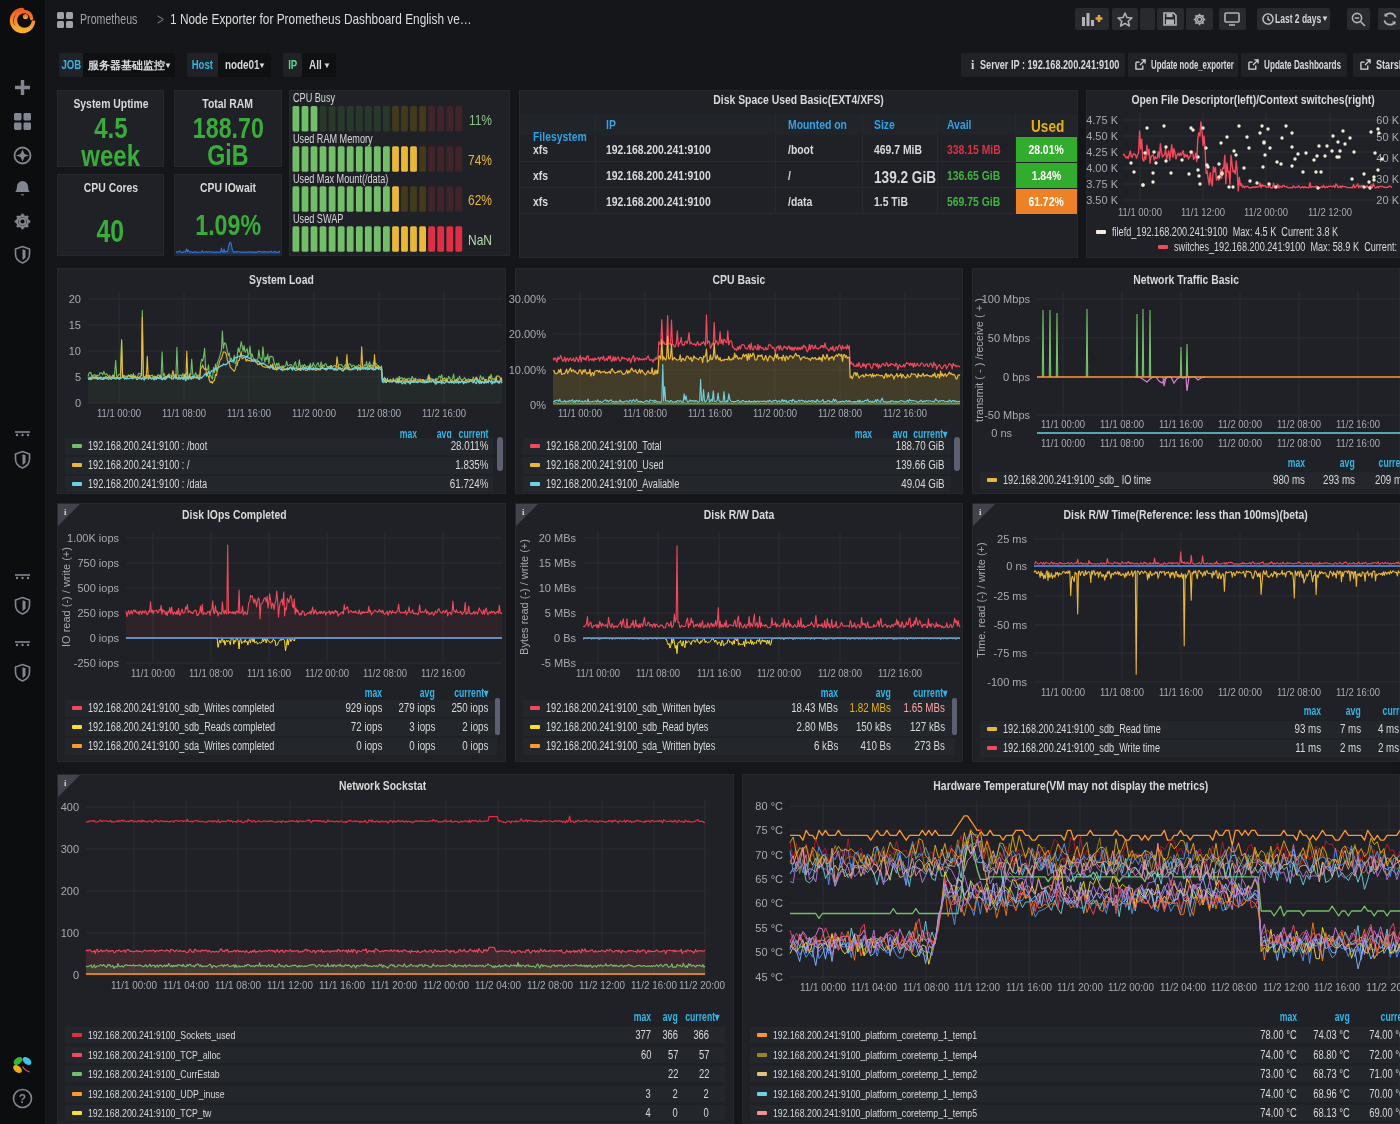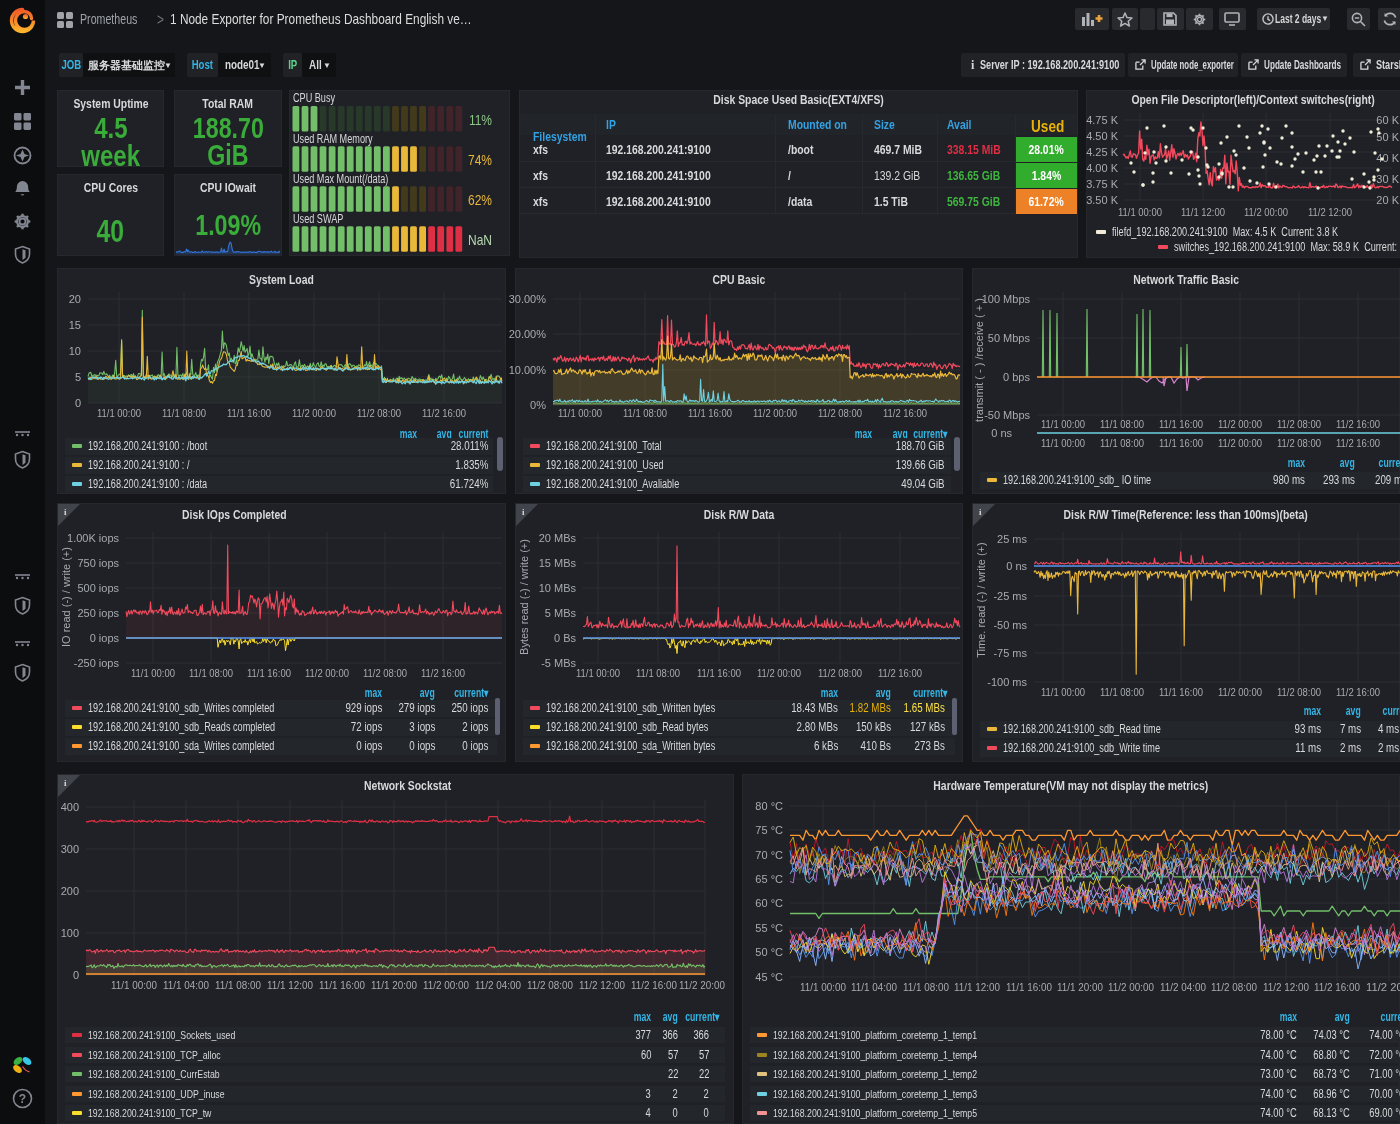--- a/index.html
+++ b/index.html
@@ -325,21 +325,21 @@
 <div class="abs" style="left:533px;top:142px;font-size:13px;font-weight:bold;color:#d8d9da"><span class="sx" style="transform:scaleX(0.8)">xfs</span></div>
 <div class="abs" style="left:606px;top:142px;font-size:13px;font-weight:bold;color:#d8d9da"><span class="sx" style="transform:scaleX(0.8)">192.168.200.241:9100</span></div>
 <div class="abs" style="left:788px;top:142px;font-size:13px;font-weight:bold;color:#d8d9da"><span class="sx" style="transform:scaleX(0.8)">/boot</span></div>
 <div class="abs" style="left:874px;top:142px;font-size:13px;font-weight:bold;color:#d8d9da"><span class="sx" style="transform:scaleX(0.8)">469.7 MiB</span></div>
 <div class="abs" style="left:947px;top:142px;font-size:13px;font-weight:bold;color:#e02f44"><span class="sx" style="transform:scaleX(0.8)">338.15 MiB</span></div>
 <div class="abs" style="left:1016px;top:137px;width:61px;height:25px;background:#32ac2d;color:#fff;font-size:13px;font-weight:bold;text-align:center;line-height:25px"><span class="sxc">28.01%</span></div>
 <div class="abs" style="left:520px;top:162px;width:557px;height:26px;border-bottom:1px solid #26292e"></div>
 <div class="abs" style="left:533px;top:168px;font-size:13px;font-weight:bold;color:#d8d9da"><span class="sx" style="transform:scaleX(0.8)">xfs</span></div>
 <div class="abs" style="left:606px;top:168px;font-size:13px;font-weight:bold;color:#d8d9da"><span class="sx" style="transform:scaleX(0.8)">192.168.200.241:9100</span></div>
 <div class="abs" style="left:788px;top:168px;font-size:13px;font-weight:bold;color:#d8d9da"><span class="sx" style="transform:scaleX(0.8)">/</span></div>
-<div class="abs" style="left:874px;top:168px;font-size:13px;font-weight:normal;color:#d8d9da"><span class="sx" style="transform:scaleX(0.8)">139.2 GiB</span></div>
+<div class="abs" style="left:874px;top:168px;font-size:17px;font-weight:bold;color:#d8d9da"><span class="sx" style="transform:scaleX(0.8)">139.2 GiB</span></div>
 <div class="abs" style="left:947px;top:168px;font-size:13px;font-weight:bold;color:#3fb53f"><span class="sx" style="transform:scaleX(0.8)">136.65 GiB</span></div>
 <div class="abs" style="left:1016px;top:163px;width:61px;height:25px;background:#32ac2d;color:#fff;font-size:13px;font-weight:bold;text-align:center;line-height:25px"><span class="sxc">1.84%</span></div>
 <div class="abs" style="left:520px;top:188px;width:557px;height:26px;border-bottom:1px solid #26292e"></div>
 <div class="abs" style="left:533px;top:194px;font-size:13px;font-weight:bold;color:#d8d9da"><span class="sx" style="transform:scaleX(0.8)">xfs</span></div>
 <div class="abs" style="left:606px;top:194px;font-size:13px;font-weight:bold;color:#d8d9da"><span class="sx" style="transform:scaleX(0.8)">192.168.200.241:9100</span></div>
 <div class="abs" style="left:788px;top:194px;font-size:13px;font-weight:bold;color:#d8d9da"><span class="sx" style="transform:scaleX(0.8)">/data</span></div>
 <div class="abs" style="left:874px;top:194px;font-size:13px;font-weight:bold;color:#d8d9da"><span class="sx" style="transform:scaleX(0.8)">1.5 TiB</span></div>
 <div class="abs" style="left:947px;top:194px;font-size:13px;font-weight:bold;color:#3fb53f"><span class="sx" style="transform:scaleX(0.8)">569.75 GiB</span></div>
 <div class="abs" style="left:1016px;top:189px;width:61px;height:25px;background:#ed8128;color:#fff;font-size:13px;font-weight:bold;text-align:center;line-height:25px"><span class="sxc">61.72%</span></div>
 <div class="abs" style="left:595px;top:114px;width:1px;height:100px;background:#26292e"></div>
@@ -694,21 +694,21 @@
     <polyline points="583.0,626.5 583.9,626.5 584.8,626.6 585.6,625.1 586.5,624.4 587.4,616.6 588.3,626.6 589.2,624.9 590.0,623.1 590.9,622.2 591.8,627.2 592.7,627.7 593.5,625.3 594.4,625.9 595.3,625.1 596.2,624.7 597.1,627.8 597.9,624.6 598.8,627.8 599.7,621.2 600.6,623.9 601.5,626.9 602.3,623.2 603.2,625.3 604.1,625.1 605.0,626.1 605.8,624.8 606.7,625.1 607.6,627.8 608.5,617.2 609.4,623.0 610.2,626.2 611.1,627.4 612.0,623.5 612.9,625.2 613.8,628.0 614.6,626.1 615.5,626.4 616.4,626.1 617.3,627.3 618.2,625.8 619.0,624.3 619.9,623.6 620.8,620.9 621.7,627.3 622.5,622.2 623.4,618.8 624.3,626.7 625.2,627.1 626.1,627.7 626.9,618.7 627.8,627.9 628.7,627.5 629.6,626.4 630.5,627.4 631.3,623.6 632.2,625.1 633.1,620.4 634.0,627.5 634.8,626.8 635.7,619.8 636.6,626.2 637.5,625.1 638.4,627.6 639.2,623.8 640.1,627.7 641.0,623.8 641.9,624.1 642.8,626.6 643.6,620.8 644.5,617.3 645.4,625.2 646.3,625.9 647.2,624.9 648.0,622.5 648.9,622.3 649.8,626.2 650.7,624.8 651.5,624.5 652.4,627.3 653.3,624.6 654.2,623.7 655.1,627.4 655.9,624.4 656.8,624.2 657.7,626.2 658.6,626.9 659.5,627.0 660.3,624.9 661.2,625.6 662.1,625.1 663.0,626.6 663.8,627.9 664.7,627.8 665.6,627.6 666.5,623.2 667.4,622.9 668.2,624.0 669.1,626.3 670.0,625.4 670.9,621.4 671.8,627.6 672.6,626.7 673.5,625.1 674.4,614.1 675.3,622.0 676.2,618.2 677.0,545.9 677.9,622.3 678.8,622.0 679.7,627.1 680.5,627.4 681.4,625.1 682.3,625.9 683.2,626.4 684.1,626.5 684.9,626.6 685.8,624.9 686.7,619.7 687.6,618.2 688.5,627.6 689.3,623.8 690.2,625.1 691.1,618.1 692.0,622.8 692.8,621.0 693.7,627.2 694.6,626.6 695.5,624.6 696.4,626.0 697.2,623.7 698.1,625.4 699.0,626.8 699.9,623.1 700.8,627.4 701.6,624.4 702.5,620.7 703.4,627.7 704.3,627.5 705.2,624.7 706.0,626.5 706.9,627.1 707.8,622.7 708.7,625.4 709.5,627.8 710.4,624.0 711.3,623.0 712.2,626.5 713.1,623.8 713.9,626.6 714.8,625.3 715.7,620.6 716.6,626.1 717.5,621.1 718.3,607.5 719.2,627.9 720.1,621.1 721.0,627.7 721.8,624.5 722.7,626.5 723.6,626.9 724.5,623.1 725.4,626.6 726.2,620.2 727.1,627.2 728.0,627.2 728.9,625.3 729.8,624.7 730.6,624.9 731.5,625.2 732.4,625.6 733.3,626.1 734.2,622.3 735.0,620.0 735.9,626.2 736.8,626.9 737.7,618.5 738.5,616.1 739.4,628.0 740.3,622.4 741.2,624.4 742.1,626.8 742.9,627.8 743.8,626.0 744.7,624.2 745.6,627.4 746.5,628.0 747.3,624.2 748.2,625.5 749.1,616.5 750.0,627.2 750.8,623.0 751.7,625.1 752.6,626.6 753.5,620.3 754.4,614.4 755.2,626.3 756.1,624.6 757.0,622.5 757.9,627.8 758.8,625.6 759.6,616.2 760.5,627.5 761.4,622.9 762.3,625.9 763.2,625.6 764.0,625.2 764.9,626.4 765.8,624.6 766.7,625.6 767.5,627.4 768.4,627.7 769.3,627.5 770.2,627.5 771.1,625.9 771.9,617.8 772.8,625.1 773.7,624.8 774.6,624.8 775.5,622.3 776.3,627.2 777.2,624.0 778.1,626.0 779.0,625.8 779.8,626.5 780.7,625.5 781.6,623.7 782.5,623.1 783.4,627.3 784.2,618.5 785.1,624.4 786.0,627.4 786.9,623.6 787.8,625.0 788.6,620.0 789.5,626.8 790.4,624.1 791.3,625.7 792.2,627.1 793.0,627.4 793.9,625.8 794.8,624.6 795.7,626.1 796.5,627.3 797.4,626.4 798.3,620.4 799.2,626.6 800.1,626.2 800.9,617.7 801.8,627.3 802.7,626.5 803.6,624.4 804.5,627.5 805.3,626.7 806.2,626.6 807.1,625.9 808.0,624.8 808.8,625.8 809.7,625.2 810.6,624.1 811.5,622.0 812.4,624.4 813.2,625.4 814.1,627.2 815.0,624.3 815.9,615.6 816.8,624.5 817.6,627.5 818.5,624.3 819.4,625.6 820.3,625.1 821.2,626.1 822.0,623.4 822.9,627.3 823.8,627.3 824.7,620.6 825.5,627.2 826.4,627.7 827.3,618.6 828.2,626.0 829.1,624.0 829.9,628.0 830.8,627.0 831.7,619.6 832.6,627.4 833.5,627.2 834.3,625.0 835.2,626.5 836.1,621.3 837.0,626.9 837.8,628.0 838.7,627.0 839.6,626.8 840.5,625.4 841.4,622.3 842.2,624.1 843.1,626.3 844.0,626.2 844.9,625.7 845.8,625.9 846.6,626.3 847.5,625.6 848.4,625.7 849.3,627.2 850.2,620.6 851.0,622.2 851.9,627.6 852.8,625.5 853.7,626.3 854.5,622.7 855.4,627.0 856.3,627.8 857.2,625.8 858.1,624.4 858.9,625.0 859.8,627.8 860.7,627.5 861.6,617.6 862.5,625.1 863.3,623.2 864.2,625.1 865.1,623.4 866.0,627.8 866.8,626.5 867.7,621.9 868.6,627.4 869.5,627.3 870.4,627.4 871.2,627.0 872.1,627.0 873.0,627.0 873.9,624.4 874.8,626.7 875.6,626.4 876.5,625.7 877.4,623.1 878.3,620.8 879.2,627.0 880.0,622.7 880.9,618.3 881.8,626.3 882.7,627.1 883.5,625.2 884.4,625.0 885.3,624.0 886.2,625.4 887.1,627.5 887.9,625.5 888.8,625.5 889.7,626.3 890.6,627.6 891.5,624.7 892.3,624.7 893.2,626.8 894.1,624.3 895.0,623.9 895.8,624.8 896.7,619.4 897.6,624.6 898.5,621.5 899.4,626.9 900.2,625.0 901.1,627.3 902.0,621.7 902.9,624.2 903.8,628.0 904.6,626.0 905.5,626.5 906.4,621.8 907.3,624.7 908.2,624.7 909.0,619.2 909.9,618.0 910.8,627.4 911.7,625.5 912.5,624.4 913.4,626.1 914.3,620.9 915.2,624.5 916.1,617.3 916.9,620.2 917.8,625.4 918.7,623.7 919.6,620.6 920.5,622.3 921.3,625.2 922.2,627.5 923.1,624.2 924.0,625.7 924.8,624.4 925.7,624.3 926.6,627.3 927.5,627.8 928.4,618.7 929.2,626.1 930.1,624.0 931.0,627.2 931.9,623.7 932.8,624.1 933.6,624.6 934.5,627.1 935.4,627.2 936.3,622.6 937.2,626.7 938.0,624.4 938.9,626.6 939.8,625.0 940.7,625.7 941.5,627.5 942.4,626.1 943.3,627.6 944.2,627.6 945.1,626.7 945.9,626.9 946.8,622.9 947.7,627.4 948.6,627.6 949.5,626.7 950.3,624.2 951.2,625.2 952.1,627.8 953.0,626.5 953.8,623.7 954.7,618.2 955.6,622.6 956.5,620.8 957.4,625.9 958.2,620.6 959.1,625.6 960.0,627.1" fill="none" stroke="#f2495c" stroke-width="1.1" stroke-opacity="1.0" stroke-linejoin="round"></polyline>
     <polyline points="583.0,638.5 583.9,639.1 584.8,638.0 585.6,638.6 586.5,638.2 587.4,638.1 588.3,638.5 589.2,638.3 590.0,638.4 590.9,638.4 591.8,639.1 592.7,638.5 593.5,638.2 594.4,638.7 595.3,638.6 596.2,638.2 597.1,638.8 597.9,638.3 598.8,639.0 599.7,639.1 600.6,638.7 601.5,638.7 602.3,638.5 603.2,638.3 604.1,638.6 605.0,638.2 605.8,638.1 606.7,638.5 607.6,638.2 608.5,638.5 609.4,639.1 610.2,638.2 611.1,638.8 612.0,638.5 612.9,639.3 613.8,638.3 614.6,638.8 615.5,638.7 616.4,638.4 617.3,638.6 618.2,638.0 619.0,638.4 619.9,638.7 620.8,638.5 621.7,638.9 622.5,638.4 623.4,638.8 624.3,638.3 625.2,638.6 626.1,639.2 626.9,638.2 627.8,638.7 628.7,638.6 629.6,638.8 630.5,638.0 631.3,638.2 632.2,638.3 633.1,638.5 634.0,638.1 634.8,638.5 635.7,638.8 636.6,638.3 637.5,638.4 638.4,638.7 639.2,639.2 640.1,638.0 641.0,638.6 641.9,638.8 642.8,638.9 643.6,639.0 644.5,639.1 645.4,638.0 646.3,638.7 647.2,638.9 648.0,638.5 648.9,638.9 649.8,638.1 650.7,638.3 651.5,638.0 652.4,638.8 653.3,638.7 654.2,638.1 655.1,638.2 655.9,638.3 656.8,639.2 657.7,638.1 658.6,638.6 659.5,638.4 660.3,638.7 661.2,638.2 662.1,638.5 663.0,638.3 663.8,638.3 664.7,638.3 665.6,639.5 666.5,639.5 667.4,642.7 668.2,644.9 669.1,643.5 670.0,648.1 670.9,645.7 671.8,638.7 672.6,643.4 673.5,638.7 674.4,642.3 675.3,648.3 676.2,645.2 677.0,653.5 677.9,642.9 678.8,642.2 679.7,642.1 680.5,640.5 681.4,645.0 682.3,646.2 683.2,640.8 684.1,645.7 684.9,647.7 685.8,640.5 686.7,643.2 687.6,641.7 688.5,641.1 689.3,641.7 690.2,642.5 691.1,644.7 692.0,640.9 692.8,641.1 693.7,639.7 694.6,641.9 695.5,642.2 696.4,639.5 697.2,638.6 698.1,642.3 699.0,642.2 699.9,643.9 700.8,640.8 701.6,642.3 702.5,640.0 703.4,639.1 704.3,638.5 705.2,642.6 706.0,640.9 706.9,642.4 707.8,642.9 708.7,642.1 709.5,642.3 710.4,641.3 711.3,640.1 712.2,638.8 713.1,639.0 713.9,640.0 714.8,642.3 715.7,640.1 716.6,641.2 717.5,644.5 718.3,642.4 719.2,641.9 720.1,643.0 721.0,646.0 721.8,640.2 722.7,641.0 723.6,645.8 724.5,645.1 725.4,643.9 726.2,642.9 727.1,643.4 728.0,639.3 728.9,640.1 729.8,642.6 730.6,641.5 731.5,642.0 732.4,644.9 733.3,640.7 734.2,644.1 735.0,639.1 735.9,638.9 736.8,641.0 737.7,638.5 738.5,645.2 739.4,643.1 740.3,644.9 741.2,644.6 742.1,643.9 742.9,644.8 743.8,641.3 744.7,646.5 745.6,638.9 746.5,643.7 747.3,642.4 748.2,641.6 749.1,643.7 750.0,643.3 750.8,639.6 751.7,644.4 752.6,641.3 753.5,644.7 754.4,642.5 755.2,642.5 756.1,643.6 757.0,640.1 757.9,640.1 758.8,641.8 759.6,638.7 760.5,644.3 761.4,641.6 762.3,639.6 763.2,641.8 764.0,640.1 764.9,642.0 765.8,640.5 766.7,644.2 767.5,640.0 768.4,643.5 769.3,640.3 770.2,645.3 771.1,643.7 771.9,639.0 772.8,638.4 773.7,638.7 774.6,638.6 775.5,638.5 776.3,638.2 777.2,638.7 778.1,638.6 779.0,638.2 779.8,638.0 780.7,639.1 781.6,638.6 782.5,638.1 783.4,639.4 784.2,639.2 785.1,638.7 786.0,638.3 786.9,638.7 787.8,638.2 788.6,638.8 789.5,638.3 790.4,638.1 791.3,638.4 792.2,638.5 793.0,639.6 793.9,638.3 794.8,638.7 795.7,638.8 796.5,638.1 797.4,638.6 798.3,638.4 799.2,638.6 800.1,638.6 800.9,639.0 801.8,638.3 802.7,639.0 803.6,638.0 804.5,638.8 805.3,638.1 806.2,638.2 807.1,638.8 808.0,638.2 808.8,638.7 809.7,638.5 810.6,639.3 811.5,638.1 812.4,638.4 813.2,638.6 814.1,639.2 815.0,638.6 815.9,638.4 816.8,638.1 817.6,638.4 818.5,638.2 819.4,638.3 820.3,638.5 821.2,638.2 822.0,638.2 822.9,639.0 823.8,639.0 824.7,638.3 825.5,639.4 826.4,638.9 827.3,638.8 828.2,638.7 829.1,638.7 829.9,638.7 830.8,638.2 831.7,638.1 832.6,638.9 833.5,638.6 834.3,639.3 835.2,638.2 836.1,638.8 837.0,638.1 837.8,638.1 838.7,638.1 839.6,639.1 840.5,638.2 841.4,638.3 842.2,638.1 843.1,638.9 844.0,638.2 844.9,638.2 845.8,638.2 846.6,638.6 847.5,639.2 848.4,638.2 849.3,638.9 850.2,638.8 851.0,639.0 851.9,638.4 852.8,638.2 853.7,638.5 854.5,638.9 855.4,638.8 856.3,638.2 857.2,638.2 858.1,638.6 858.9,639.1 859.8,638.5 860.7,638.9 861.6,638.4 862.5,638.8 863.3,638.4 864.2,638.7 865.1,638.3 866.0,638.9 866.8,639.0 867.7,638.6 868.6,638.2 869.5,638.8 870.4,638.8 871.2,638.9 872.1,638.7 873.0,639.0 873.9,638.1 874.8,638.8 875.6,638.5 876.5,638.9 877.4,638.5 878.3,638.5 879.2,638.3 880.0,638.5 880.9,638.8 881.8,638.7 882.7,638.2 883.5,638.4 884.4,638.7 885.3,638.0 886.2,638.8 887.1,639.0 887.9,638.0 888.8,638.2 889.7,638.6 890.6,638.0 891.5,638.4 892.3,638.6 893.2,639.2 894.1,638.7 895.0,639.1 895.8,638.6 896.7,638.9 897.6,638.8 898.5,638.5 899.4,638.7 900.2,638.6 901.1,638.9 902.0,638.3 902.9,638.5 903.8,638.2 904.6,639.1 905.5,638.7 906.4,638.2 907.3,639.4 908.2,638.6 909.0,638.7 909.9,638.4 910.8,638.2 911.7,638.3 912.5,638.8 913.4,638.1 914.3,639.0 915.2,638.3 916.1,638.9 916.9,638.3 917.8,638.2 918.7,638.5 919.6,638.5 920.5,638.5 921.3,638.3 922.2,639.2 923.1,638.0 924.0,638.1 924.8,638.8 925.7,638.5 926.6,638.1 927.5,638.2 928.4,638.9 929.2,638.4 930.1,638.7 931.0,638.1 931.9,638.7 932.8,638.5 933.6,638.6 934.5,638.7 935.4,638.3 936.3,638.6 937.2,638.7 938.0,638.2 938.9,638.7 939.8,638.5 940.7,639.3 941.5,638.7 942.4,638.4 943.3,638.7 944.2,638.7 945.1,638.1 945.9,638.8 946.8,638.6 947.7,638.9 948.6,638.5 949.5,638.3 950.3,638.3 951.2,638.4 952.1,638.7 953.0,638.6 953.8,638.5 954.7,638.4 955.6,639.1 956.5,638.8 957.4,638.1 958.2,638.4 959.1,638.7 960.0,638.2" fill="none" stroke="#fade2a" stroke-width="1.0" stroke-opacity="1.0" stroke-linejoin="round"></polyline>
     <line x1="583" y1="638" x2="960" y2="638" stroke="#5794f2" stroke-width="1.5"></line>
   </svg>
 <div class="lgh" style="left:768px;top:686px;width:70px"><span class="sxr">max</span></div>
 <div class="lgh" style="left:821px;top:686px;width:70px"><span class="sxr">avg</span></div>
 <div class="lgh" style="left:877px;top:686px;width:70px"><span class="sxr">current▾</span></div>
 <div class="lgrow" style="left:523px;top:700px;width:432px;height:17px;line-height:17px;font-size:12px"><span class="sw" style="background:#f2495c"></span><span class="sx">192.168.200.241:9100_sdb_Written bytes</span></div>
 <div class="val" style="left:728px;top:700px;width:110px;font-size:12.5px;color:#d8d9da;line-height:17px"><span class="sxr">18.43 MBs</span></div>
 <div class="val" style="left:781px;top:700px;width:110px;font-size:12.5px;color:#eab308;line-height:17px"><span class="sxr">1.82 MBs</span></div>
-<div class="val" style="left:835px;top:700px;width:110px;font-size:12.5px;color:#fde047;line-height:17px"><span class="sxr">1.65 MBs</span></div>
+<div class="val" style="left:835px;top:700px;width:110px;font-size:12.5px;color:#fca5a5;line-height:17px"><span class="sxr">1.65 MBs</span></div>
 <div class="lgrow" style="left:523px;top:719px;width:432px;height:17px;line-height:17px;font-size:12px"><span class="sw" style="background:#fade2a"></span><span class="sx">192.168.200.241:9100_sdb_Read bytes</span></div>
 <div class="val" style="left:728px;top:719px;width:110px;font-size:12.5px;color:#d8d9da;line-height:17px"><span class="sxr">2.80 MBs</span></div>
 <div class="val" style="left:781px;top:719px;width:110px;font-size:12.5px;color:#d8d9da;line-height:17px"><span class="sxr">150 kBs</span></div>
 <div class="val" style="left:835px;top:719px;width:110px;font-size:12.5px;color:#d8d9da;line-height:17px"><span class="sxr">127 kBs</span></div>
 <div class="lgrow" style="left:523px;top:738px;width:432px;height:17px;line-height:17px;font-size:12px"><span class="sw" style="background:#ff9830"></span><span class="sx">192.168.200.241:9100_sda_Written bytes</span></div>
 <div class="val" style="left:728px;top:738px;width:110px;font-size:12.5px;color:#d8d9da;line-height:17px"><span class="sxr">6 kBs</span></div>
 <div class="val" style="left:781px;top:738px;width:110px;font-size:12.5px;color:#d8d9da;line-height:17px"><span class="sxr">410 Bs</span></div>
 <div class="val" style="left:835px;top:738px;width:110px;font-size:12.5px;color:#d8d9da;line-height:17px"><span class="sxr">273 Bs</span></div>
 <div class="abs" style="left:952px;top:698px;width:5px;height:37px;background:#5c6070;border-radius:2px"></div>
 <div class="panel" style="left:972px;top:503px;width:428px;height:259px"></div>
@@ -752,21 +752,21 @@
 <div class="lgh" style="left:1342px;top:704px;width:70px"><span class="sxr">current</span></div>
 <div class="lgrow" style="left:980px;top:721px;width:420px;height:17px;line-height:17px;font-size:12px"><span class="sw" style="background:#eab839"></span><span class="sx">192.168.200.241:9100_sdb_Read time</span></div>
 <div class="val" style="left:1211px;top:721px;width:110px;font-size:12.5px;color:#d8d9da;line-height:17px"><span class="sxr">93 ms</span></div>
 <div class="val" style="left:1251px;top:721px;width:110px;font-size:12.5px;color:#d8d9da;line-height:17px"><span class="sxr">7 ms</span></div>
 <div class="val" style="left:1289px;top:721px;width:110px;font-size:12.5px;color:#d8d9da;line-height:17px"><span class="sxr">4 ms</span></div>
 <div class="lgrow" style="left:980px;top:740px;width:420px;height:17px;line-height:17px;font-size:12px"><span class="sw" style="background:#f2495c"></span><span class="sx">192.168.200.241:9100_sdb_Write time</span></div>
 <div class="val" style="left:1211px;top:740px;width:110px;font-size:12.5px;color:#d8d9da;line-height:17px"><span class="sxr">11 ms</span></div>
 <div class="val" style="left:1251px;top:740px;width:110px;font-size:12.5px;color:#d8d9da;line-height:17px"><span class="sxr">2 ms</span></div>
 <div class="val" style="left:1289px;top:740px;width:110px;font-size:12.5px;color:#d8d9da;line-height:17px"><span class="sxr">2 ms</span></div>
 <div class="panel" style="left:57px;top:774px;width:677px;height:350px"></div>
-<div class="ptitle" style="left:69px;top:778px;width:677px"><span class="sxc">Network Sockstat</span></div>
+<div class="ptitle" style="left:44px;top:778px;width:677px"><span class="sxc">Network Sockstat</span></div>
 <svg class="abs" style="left:58px;top:775px" width="22" height="22">
     <path d="M0 0h22L0 22z" fill="#41444b"></path>
     <text x="6" y="11" font-size="9" font-weight="bold" fill="#d8d9da" font-family="Liberation Serif">i</text>
   </svg>
 <svg class="abs" style="left:0;top:0" width="1400" height="1124">
     <line x1="86" y1="807" x2="705" y2="807" stroke="#2c2f34" stroke-width="1"></line>
     <line x1="86" y1="849" x2="705" y2="849" stroke="#2c2f34" stroke-width="1"></line>
     <line x1="86" y1="891" x2="705" y2="891" stroke="#2c2f34" stroke-width="1"></line>
     <line x1="86" y1="933" x2="705" y2="933" stroke="#2c2f34" stroke-width="1"></line>
     <line x1="86" y1="975" x2="705" y2="975" stroke="#2c2f34" stroke-width="1"></line>

